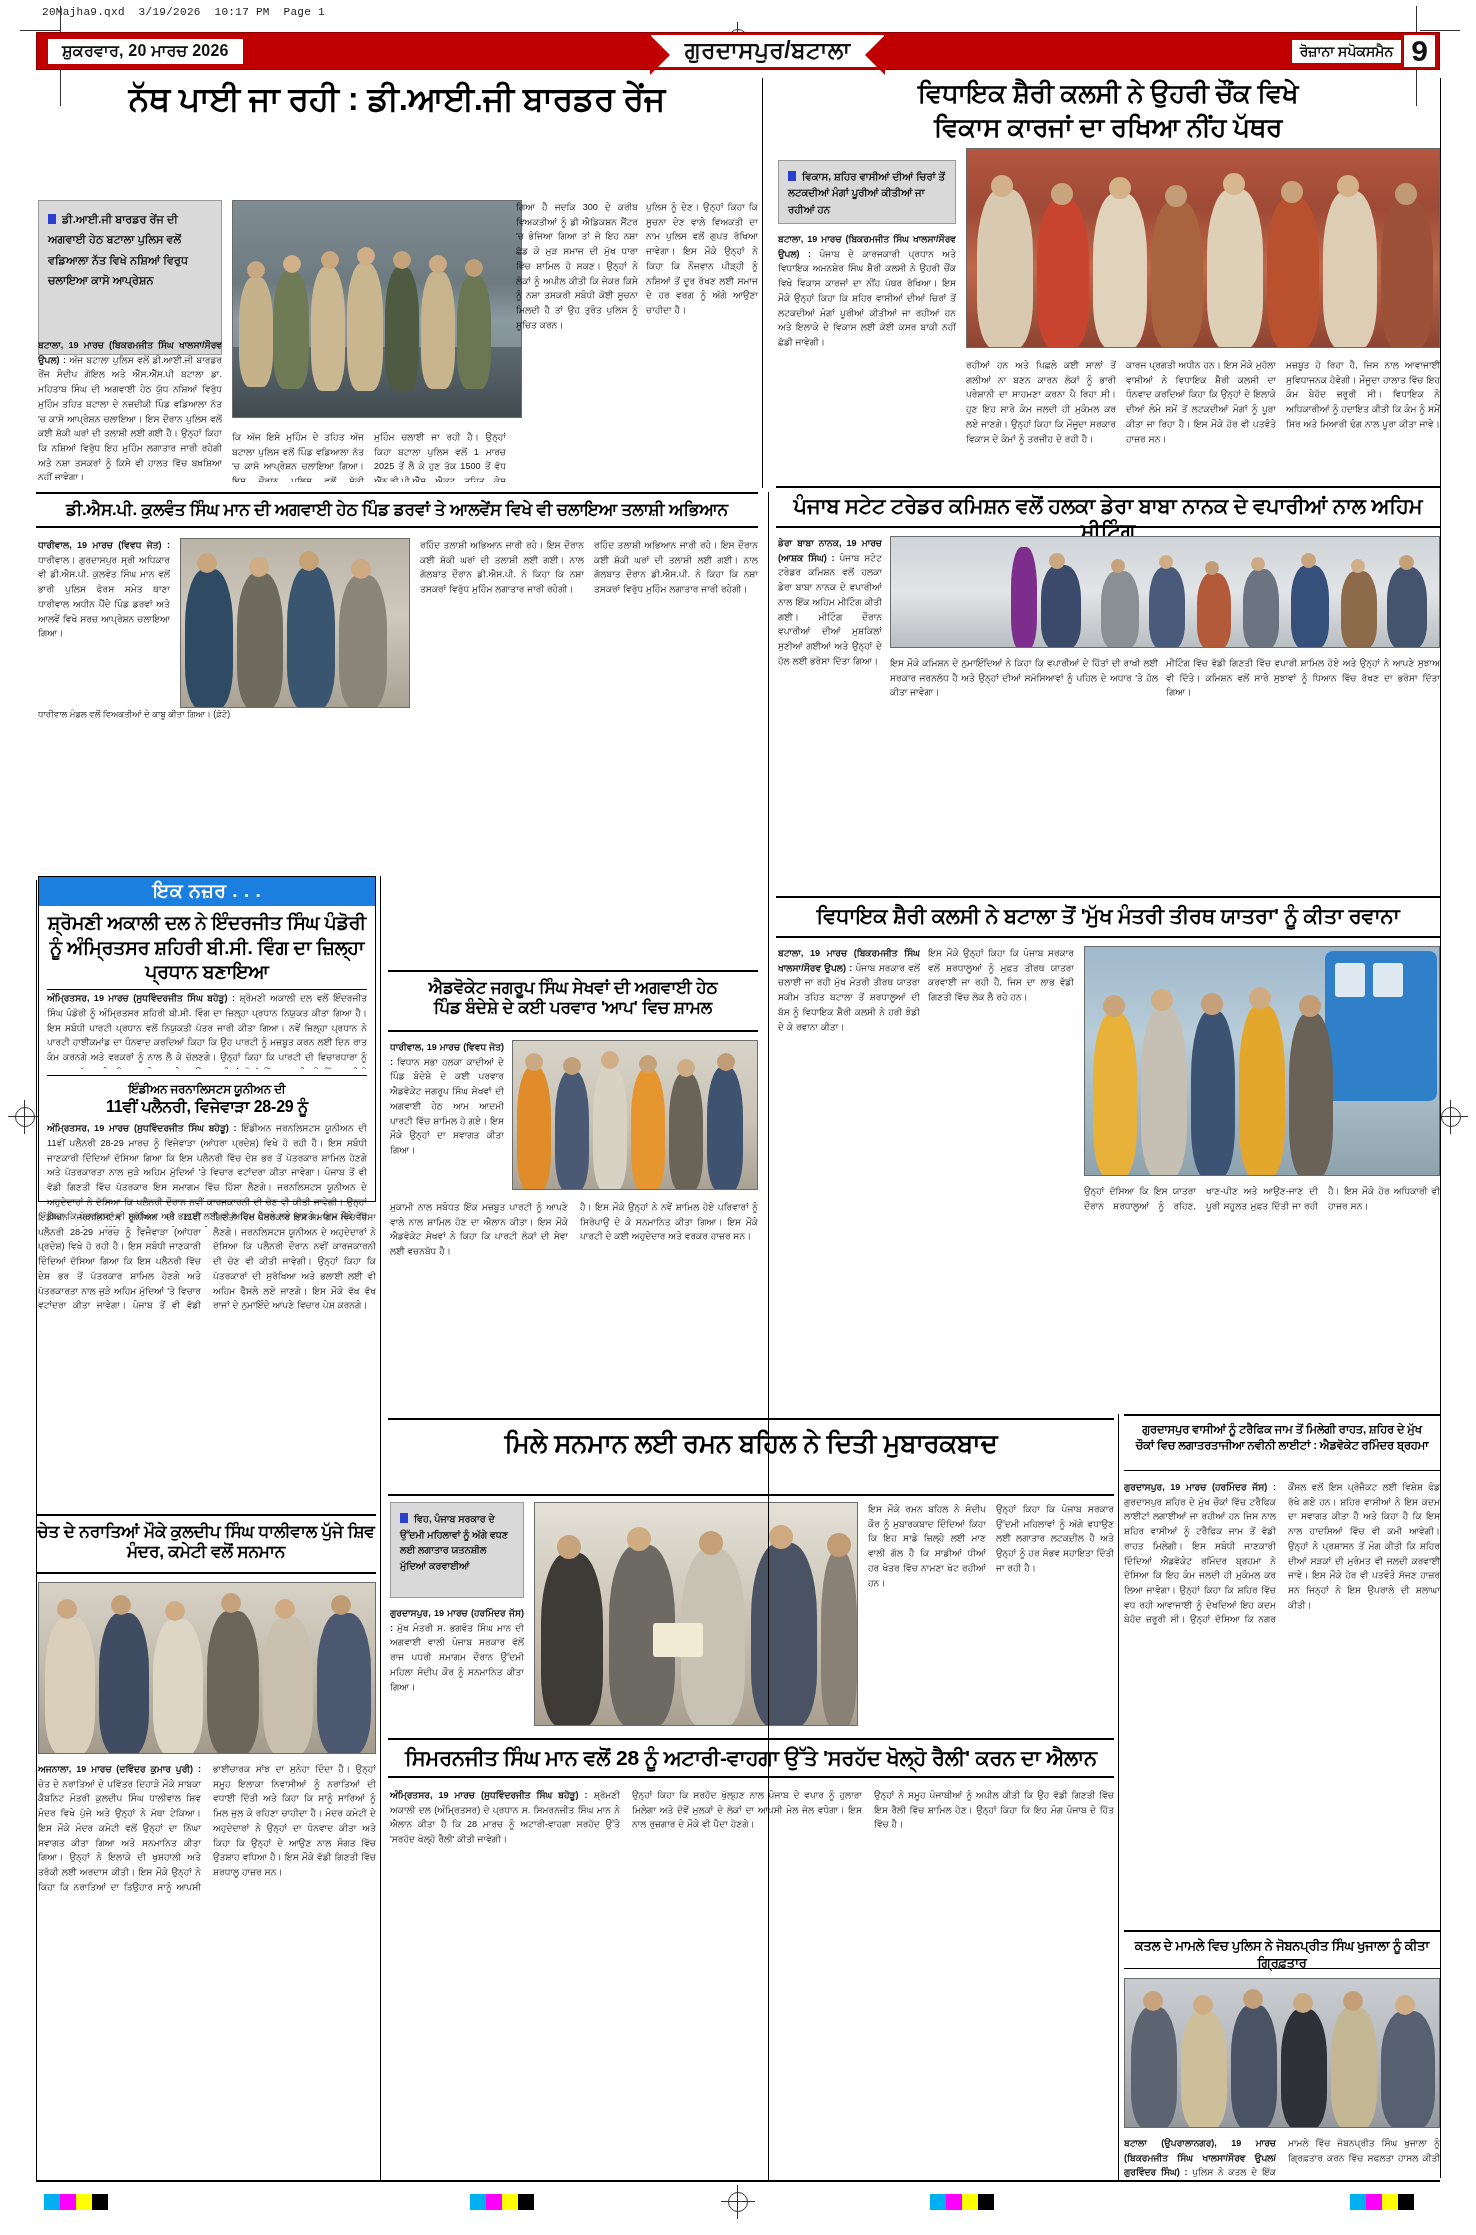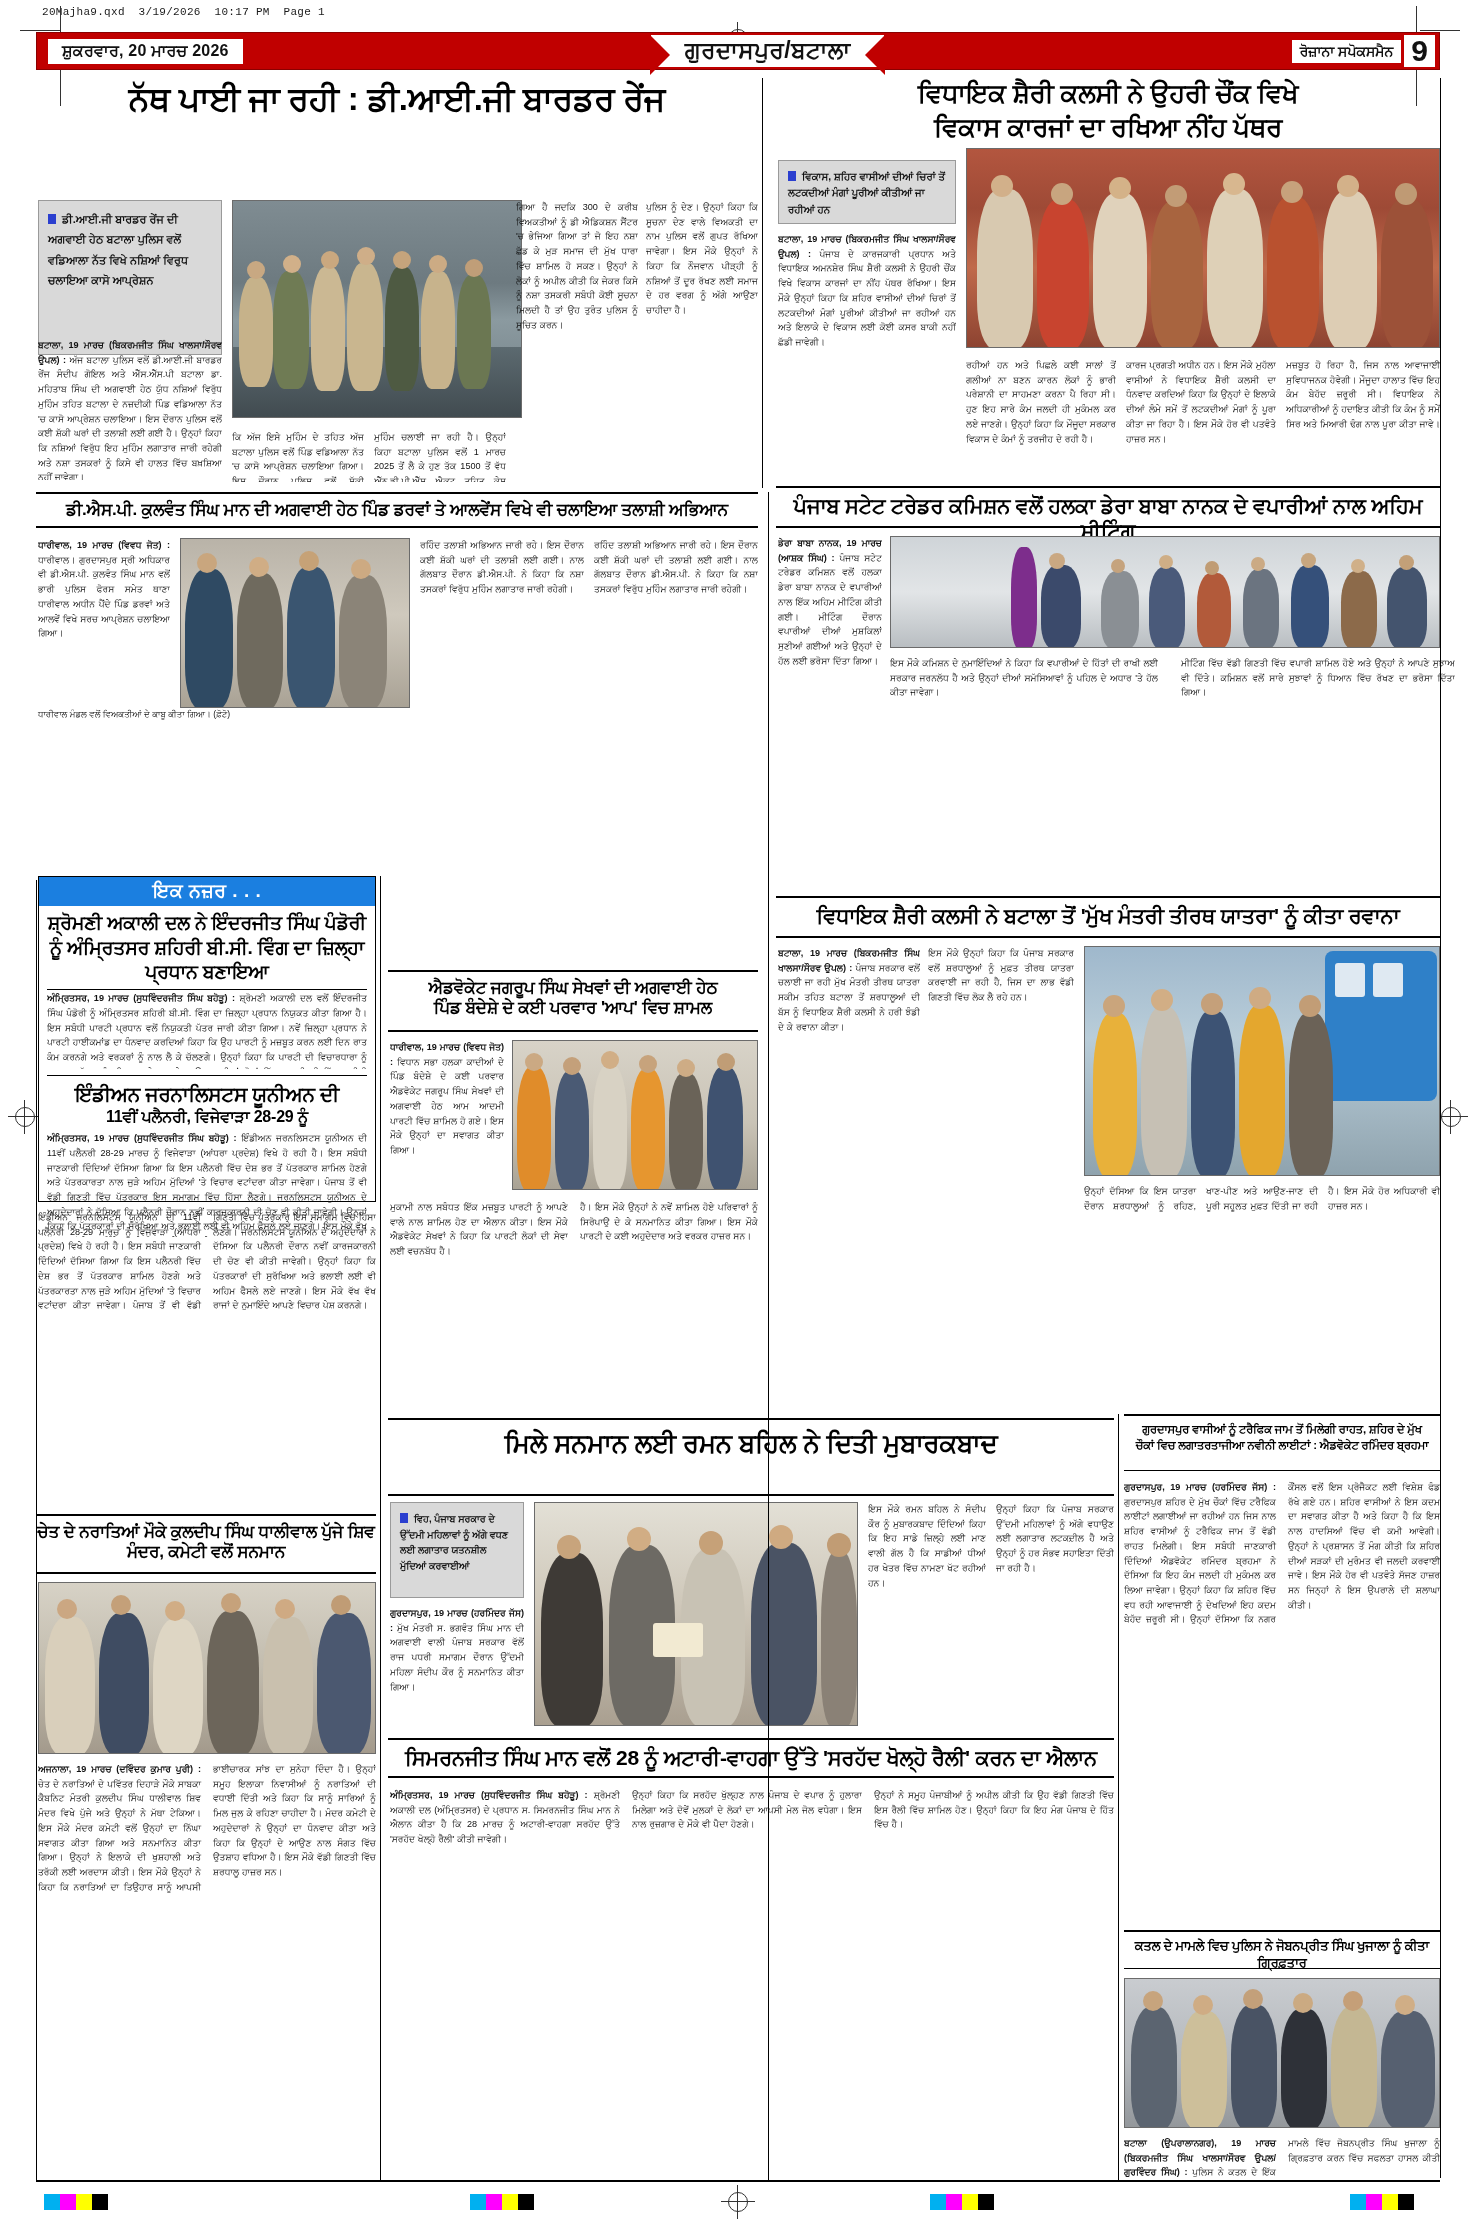--- a/index.html
+++ b/index.html
@@ -253,21 +253,21 @@
   <div class="head" style="left:410px;top:16px;width:15px;height:15px;background:#c7a67f;"></div>
   <div class="head" style="left:460px;top:22px;width:14px;height:14px;background:#d0b089;"></div>
   <div class="head" style="left:508px;top:18px;width:15px;height:15px;background:#c3a078;"></div>
 </div>
 
 <div class="col-body" style="position:absolute;left:778px;top:536px;width:104px;height:352px;">
   <span class="lead">ਡੇਰਾ ਬਾਬਾ ਨਾਨਕ, 19 ਮਾਰਚ (ਆਸ਼ਕ ਸਿੰਘ) :</span>
   <span>ਪੰਜਾਬ ਸਟੇਟ ਟਰੇਡਰ ਕਮਿਸ਼ਨ ਵਲੋਂ ਹਲਕਾ ਡੇਰਾ ਬਾਬਾ ਨਾਨਕ ਦੇ ਵਪਾਰੀਆਂ ਨਾਲ ਇੱਕ ਅਹਿਮ ਮੀਟਿੰਗ ਕੀਤੀ ਗਈ। ਮੀਟਿੰਗ ਦੌਰਾਨ ਵਪਾਰੀਆਂ ਦੀਆਂ ਮੁਸ਼ਕਿਲਾਂ ਸੁਣੀਆਂ ਗਈਆਂ ਅਤੇ ਉਨ੍ਹਾਂ ਦੇ ਹੱਲ ਲਈ ਭਰੋਸਾ ਦਿੱਤਾ ਗਿਆ।</span>
 </div>
 <div class="col-body" style="position:absolute;left:890px;top:656px;width:268px;height:232px;">ਇਸ ਮੌਕੇ ਕਮਿਸ਼ਨ ਦੇ ਨੁਮਾਇੰਦਿਆਂ ਨੇ ਕਿਹਾ ਕਿ ਵਪਾਰੀਆਂ ਦੇ ਹਿੱਤਾਂ ਦੀ ਰਾਖੀ ਲਈ ਸਰਕਾਰ ਜਰਨਲੱਧ ਹੈ ਅਤੇ ਉਨ੍ਹਾਂ ਦੀਆਂ ਸਮੱਸਿਆਵਾਂ ਨੂੰ ਪਹਿਲ ਦੇ ਅਧਾਰ 'ਤੇ ਹੱਲ ਕੀਤਾ ਜਾਵੇਗਾ।</div>
-<div class="col-body" style="position:absolute;left:1166px;top:656px;width:274px;height:232px;margin-left:15px;">ਮੀਟਿੰਗ ਵਿੱਚ ਵੱਡੀ ਗਿਣਤੀ ਵਿੱਚ ਵਪਾਰੀ ਸ਼ਾਮਿਲ ਹੋਏ ਅਤੇ ਉਨ੍ਹਾਂ ਨੇ ਆਪਣੇ ਸੁਝਾਅ ਵੀ ਦਿੱਤੇ। ਕਮਿਸ਼ਨ ਵਲੋਂ ਸਾਰੇ ਸੁਝਾਵਾਂ ਨੂੰ ਧਿਆਨ ਵਿੱਚ ਰੱਖਣ ਦਾ ਭਰੋਸਾ ਦਿੱਤਾ ਗਿਆ।</div>
+<div class="col-body" style="position:absolute;left:1166px;top:656px;width:274px;height:232px;">ਮੀਟਿੰਗ ਵਿੱਚ ਵੱਡੀ ਗਿਣਤੀ ਵਿੱਚ ਵਪਾਰੀ ਸ਼ਾਮਿਲ ਹੋਏ ਅਤੇ ਉਨ੍ਹਾਂ ਨੇ ਆਪਣੇ ਸੁਝਾਅ ਵੀ ਦਿੱਤੇ। ਕਮਿਸ਼ਨ ਵਲੋਂ ਸਾਰੇ ਸੁਝਾਵਾਂ ਨੂੰ ਧਿਆਨ ਵਿੱਚ ਰੱਖਣ ਦਾ ਭਰੋਸਾ ਦਿੱਤਾ ਗਿਆ।</div>
 
 <div class="divider-h" style="left:36px;top:492px;width:722px;height:2px;background:#000;"></div>
 <div style="position:absolute;left:36px;top:500px;width:722px;">
   <div class="hl hl-sm">ਡੀ.ਐਸ.ਪੀ. ਕੁਲਵੰਤ ਸਿੰਘ ਮਾਨ ਦੀ ਅਗਵਾਈ ਹੇਠ ਪਿੰਡ ਡਰਵਾਂ ਤੇ ਆਲਵੇਂਸ ਵਿਖੇ ਵੀ ਚਲਾਇਆ ਤਲਾਸ਼ੀ ਅਭਿਆਨ</div>
 </div>
 <div class="divider-h" style="left:36px;top:526px;width:722px;height:2px;background:#000;"></div>
 
 <div class="photo" style="position:absolute;left:180px;top:538px;width:230px;height:170px;">
   <div class="sky" style="background:linear-gradient(180deg,#b9b3a8 0%,#cfc9bd 45%,#a9a295 100%);"></div>
   <div class="blob" style="left:4px;top:30px;width:48px;height:140px;background:#2f4a63;"></div>
@@ -293,21 +293,21 @@
 <div class="boxed" style="position:absolute;left:38px;top:876px;width:338px;height:326px;background:#fff;">
   <div class="bluebar">ਇਕ ਨਜ਼ਰ . . .</div>
   <div style="padding:5px 8px 4px 8px;">
     <div class="hl" style="font-size:19px;line-height:1.3;">ਸ਼੍ਰੋਮਣੀ ਅਕਾਲੀ ਦਲ ਨੇ ਇੰਦਰਜੀਤ ਸਿੰਘ ਪੰਡੋਰੀ ਨੂੰ ਅੰਮ੍ਰਿਤਸਰ ਸ਼ਹਿਰੀ ਬੀ.ਸੀ. ਵਿੰਗ ਦਾ ਜ਼ਿਲ੍ਹਾ ਪ੍ਰਧਾਨ ਬਣਾਇਆ</div>
     <div class="divider-h" style="position:relative;left:0;top:4px;width:100%;height:1px;background:#000;margin-bottom:5px;"></div>
     <div class="col-body" style="height:78px;">
       <span class="lead">ਅੰਮ੍ਰਿਤਸਰ, 19 ਮਾਰਚ (ਸੁਧਵਿੰਦਰਜੀਤ ਸਿੰਘ ਬਹੋੜੂ) :</span>
       <span>ਸ਼੍ਰੋਮਣੀ ਅਕਾਲੀ ਦਲ ਵਲੋਂ ਇੰਦਰਜੀਤ ਸਿੰਘ ਪੰਡੋਰੀ ਨੂੰ ਅੰਮ੍ਰਿਤਸਰ ਸ਼ਹਿਰੀ ਬੀ.ਸੀ. ਵਿੰਗ ਦਾ ਜ਼ਿਲ੍ਹਾ ਪ੍ਰਧਾਨ ਨਿਯੁਕਤ ਕੀਤਾ ਗਿਆ ਹੈ। ਇਸ ਸਬੰਧੀ ਪਾਰਟੀ ਪ੍ਰਧਾਨ ਵਲੋਂ ਨਿਯੁਕਤੀ ਪੱਤਰ ਜਾਰੀ ਕੀਤਾ ਗਿਆ। ਨਵੇਂ ਜ਼ਿਲ੍ਹਾ ਪ੍ਰਧਾਨ ਨੇ ਪਾਰਟੀ ਹਾਈਕਮਾਂਡ ਦਾ ਧੰਨਵਾਦ ਕਰਦਿਆਂ ਕਿਹਾ ਕਿ ਉਹ ਪਾਰਟੀ ਨੂੰ ਮਜ਼ਬੂਤ ਕਰਨ ਲਈ ਦਿਨ ਰਾਤ ਕੰਮ ਕਰਨਗੇ ਅਤੇ ਵਰਕਰਾਂ ਨੂੰ ਨਾਲ ਲੈ ਕੇ ਚੱਲਣਗੇ। ਉਨ੍ਹਾਂ ਕਿਹਾ ਕਿ ਪਾਰਟੀ ਦੀ ਵਿਚਾਰਧਾਰਾ ਨੂੰ ਘਰ-ਘਰ ਤੱਕ ਪਹੁੰਚਾਇਆ ਜਾਵੇਗਾ ਅਤੇ ਆਉਣ ਵਾਲੀਆਂ ਚੋਣਾਂ ਵਿੱਚ ਪਾਰਟੀ ਦੀ ਜਿੱਤ ਯਕੀਨੀ ਬਣਾਈ ਜਾਵੇਗੀ।</span>
     </div>
     <div class="divider-h" style="position:relative;width:100%;height:1px;background:#000;margin:6px 0 6px 0;"></div>
-    <div class="hl" style="font-size:20px;line-height:1.25;">ਇੰਡੀਅਨ ਜਰਨਾਲਿਸਟਸ ਯੂਨੀਅਨ ਦੀ</div>
+    <div class="hl" style="font-size:12px;line-height:1.25;">ਇੰਡੀਅਨ ਜਰਨਾਲਿਸਟਸ ਯੂਨੀਅਨ ਦੀ</div>
     <div class="hl" style="font-size:16px;line-height:1.25;">11ਵੀਂ ਪਲੈਨਰੀ, ਵਿਜੇਵਾੜਾ 28-29 ਨੂੰ</div>
     <div class="col-body" style="margin-top:4px;height:106px;">
       <span class="lead">ਅੰਮ੍ਰਿਤਸਰ, 19 ਮਾਰਚ (ਸੁਧਵਿੰਦਰਜੀਤ ਸਿੰਘ ਬਹੋੜੂ) :</span>
       <span>ਇੰਡੀਅਨ ਜਰਨਲਿਸਟਸ ਯੂਨੀਅਨ ਦੀ 11ਵੀਂ ਪਲੈਨਰੀ 28-29 ਮਾਰਚ ਨੂੰ ਵਿਜੇਵਾੜਾ (ਆਂਧਰਾ ਪ੍ਰਦੇਸ਼) ਵਿਖੇ ਹੋ ਰਹੀ ਹੈ। ਇਸ ਸਬੰਧੀ ਜਾਣਕਾਰੀ ਦਿੰਦਿਆਂ ਦੱਸਿਆ ਗਿਆ ਕਿ ਇਸ ਪਲੈਨਰੀ ਵਿੱਚ ਦੇਸ਼ ਭਰ ਤੋਂ ਪੱਤਰਕਾਰ ਸ਼ਾਮਿਲ ਹੋਣਗੇ ਅਤੇ ਪੱਤਰਕਾਰਤਾ ਨਾਲ ਜੁੜੇ ਅਹਿਮ ਮੁੱਦਿਆਂ 'ਤੇ ਵਿਚਾਰ ਵਟਾਂਦਰਾ ਕੀਤਾ ਜਾਵੇਗਾ। ਪੰਜਾਬ ਤੋਂ ਵੀ ਵੱਡੀ ਗਿਣਤੀ ਵਿੱਚ ਪੱਤਰਕਾਰ ਇਸ ਸਮਾਗਮ ਵਿੱਚ ਹਿੱਸਾ ਲੈਣਗੇ। ਜਰਨਲਿਸਟਸ ਯੂਨੀਅਨ ਦੇ ਅਹੁਦੇਦਾਰਾਂ ਨੇ ਦੱਸਿਆ ਕਿ ਪਲੈਨਰੀ ਦੌਰਾਨ ਨਵੀਂ ਕਾਰਜਕਾਰਨੀ ਦੀ ਚੋਣ ਵੀ ਕੀਤੀ ਜਾਵੇਗੀ। ਉਨ੍ਹਾਂ ਕਿਹਾ ਕਿ ਪੱਤਰਕਾਰਾਂ ਦੀ ਸੁਰੱਖਿਆ ਅਤੇ ਭਲਾਈ ਲਈ ਵੀ ਅਹਿਮ ਫੈਸਲੇ ਲਏ ਜਾਣਗੇ। ਇਸ ਮੌਕੇ ਵੱਖ ਵੱਖ ਰਾਜਾਂ ਦੇ ਨੁਮਾਇੰਦੇ ਆਪਣੇ ਵਿਚਾਰ ਪੇਸ਼ ਕਰਨਗੇ।</span>
     </div>
   </div>
 </div>
 
 <div class="col-body" style="position:absolute;left:38px;top:1210px;width:338px;height:300px;column-count:2;column-gap:12px;">ਇੰਡੀਅਨ ਜਰਨਲਿਸਟਸ ਯੂਨੀਅਨ ਦੀ 11ਵੀਂ ਪਲੈਨਰੀ 28-29 ਮਾਰਚ ਨੂੰ ਵਿਜੇਵਾੜਾ (ਆਂਧਰਾ ਪ੍ਰਦੇਸ਼) ਵਿਖੇ ਹੋ ਰਹੀ ਹੈ। ਇਸ ਸਬੰਧੀ ਜਾਣਕਾਰੀ ਦਿੰਦਿਆਂ ਦੱਸਿਆ ਗਿਆ ਕਿ ਇਸ ਪਲੈਨਰੀ ਵਿੱਚ ਦੇਸ਼ ਭਰ ਤੋਂ ਪੱਤਰਕਾਰ ਸ਼ਾਮਿਲ ਹੋਣਗੇ ਅਤੇ ਪੱਤਰਕਾਰਤਾ ਨਾਲ ਜੁੜੇ ਅਹਿਮ ਮੁੱਦਿਆਂ 'ਤੇ ਵਿਚਾਰ ਵਟਾਂਦਰਾ ਕੀਤਾ ਜਾਵੇਗਾ। ਪੰਜਾਬ ਤੋਂ ਵੀ ਵੱਡੀ ਗਿਣਤੀ ਵਿੱਚ ਪੱਤਰਕਾਰ ਇਸ ਸਮਾਗਮ ਵਿੱਚ ਹਿੱਸਾ ਲੈਣਗੇ। ਜਰਨਲਿਸਟਸ ਯੂਨੀਅਨ ਦੇ ਅਹੁਦੇਦਾਰਾਂ ਨੇ ਦੱਸਿਆ ਕਿ ਪਲੈਨਰੀ ਦੌਰਾਨ ਨਵੀਂ ਕਾਰਜਕਾਰਨੀ ਦੀ ਚੋਣ ਵੀ ਕੀਤੀ ਜਾਵੇਗੀ। ਉਨ੍ਹਾਂ ਕਿਹਾ ਕਿ ਪੱਤਰਕਾਰਾਂ ਦੀ ਸੁਰੱਖਿਆ ਅਤੇ ਭਲਾਈ ਲਈ ਵੀ ਅਹਿਮ ਫੈਸਲੇ ਲਏ ਜਾਣਗੇ। ਇਸ ਮੌਕੇ ਵੱਖ ਵੱਖ ਰਾਜਾਂ ਦੇ ਨੁਮਾਇੰਦੇ ਆਪਣੇ ਵਿਚਾਰ ਪੇਸ਼ ਕਰਨਗੇ।</div>
 

